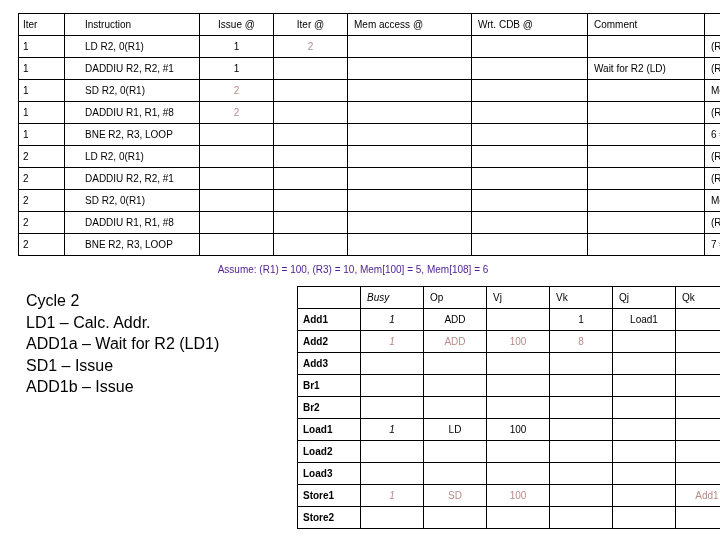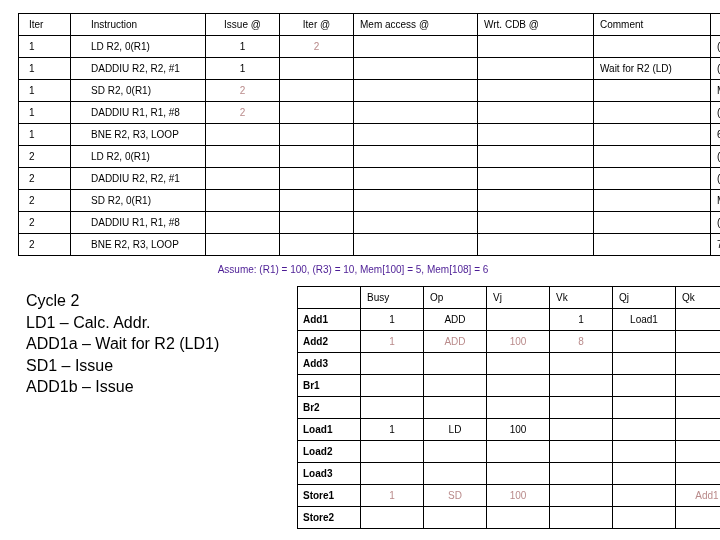--- a/index.html
+++ b/index.html
@@ -36,21 +36,21 @@
   
   #pipeline-table {
     position: absolute;
     left: 18px;
     top: 13px;
     width: 688px;
   }
   #pipeline-table td {
     height: 21px;
   }
-  #pipeline-table .c-iter      { width: 37px;  text-align: left;   padding-left: 10px; }
+  #pipeline-table .c-iter      { width: 37px;  text-align: left;   padding-left: 4px; }
   #pipeline-table .c-instr     { width: 110px; text-align: left;   padding-left: 20px; }
   #pipeline-table .c-issue     { width: 65px;  text-align: center; }
   #pipeline-table .c-exec      { width: 65px;  text-align: center; }
   #pipeline-table .c-mem       { width: 113px; text-align: left;   padding-left: 6px; }
   #pipeline-table .c-wrt       { width: 105px; text-align: left;   padding-left: 6px; }
   #pipeline-table .c-comment   { width: 106px; text-align: left;   padding-left: 6px; }
   #pipeline-table .c-extra     { width: 87px;  text-align: left;   padding-left: 6px; }
 
   
   #assume-line {
@@ -86,21 +86,21 @@
   #rs-table td {
     height: 21px;
     text-align: center;
   }
   #rs-table .c-name {
     width: 53px;
     text-align: left;
     padding-left: 5px;
     font-weight: bold;
   }
-  #rs-table .c-busy { width: 52px; }
+  #rs-table .c-busy { width: 52px; font-style: italic; }
   #rs-table .c-op   { width: 52px; }
   #rs-table .c-vj   { width: 52px; }
   #rs-table .c-vk   { width: 52px; }
   #rs-table .c-qj   { width: 52px; }
   #rs-table .c-qk   { width: 52px; }
   #rs-table thead td {
     text-align: left;
     padding-left: 6px;
     font-weight: normal;
   }

